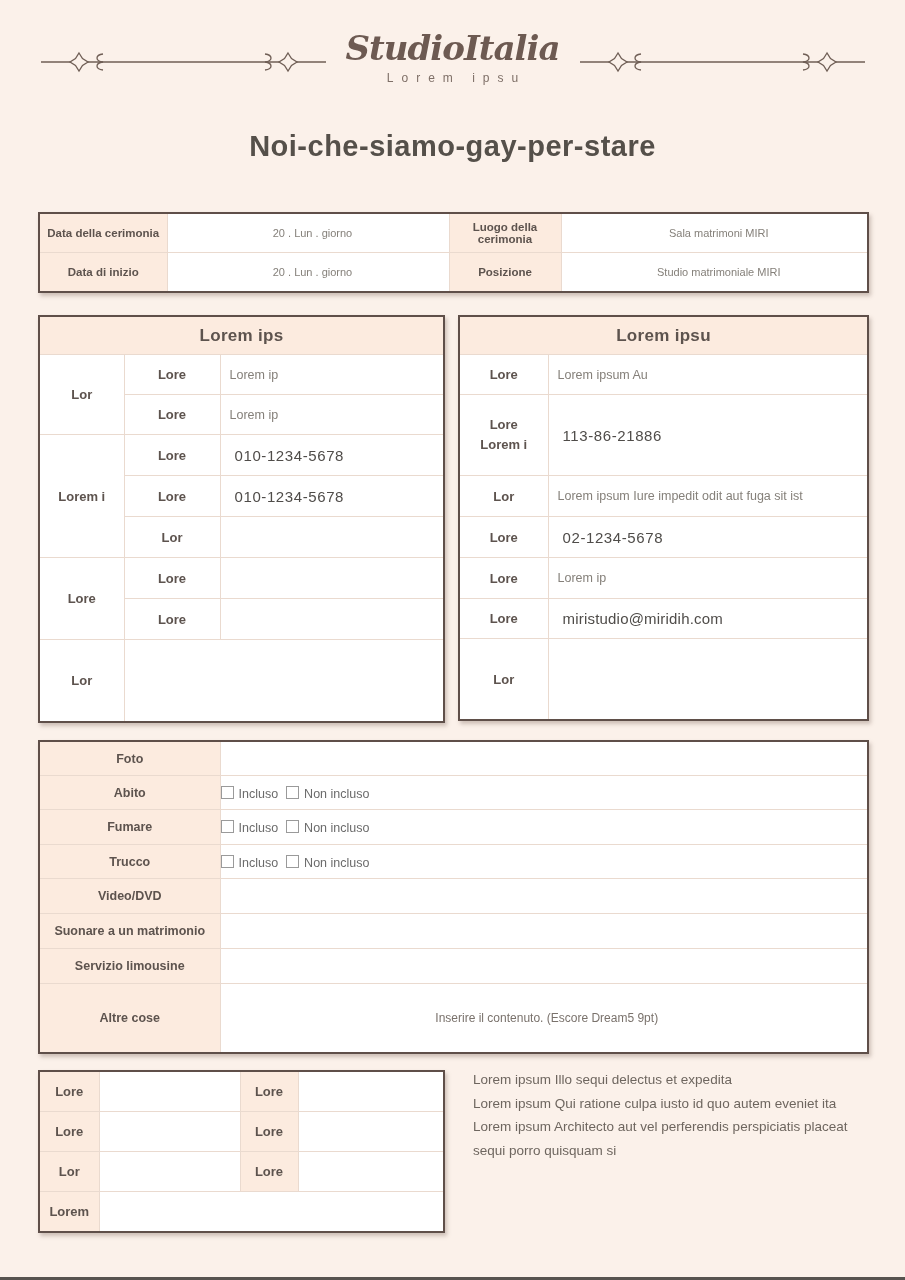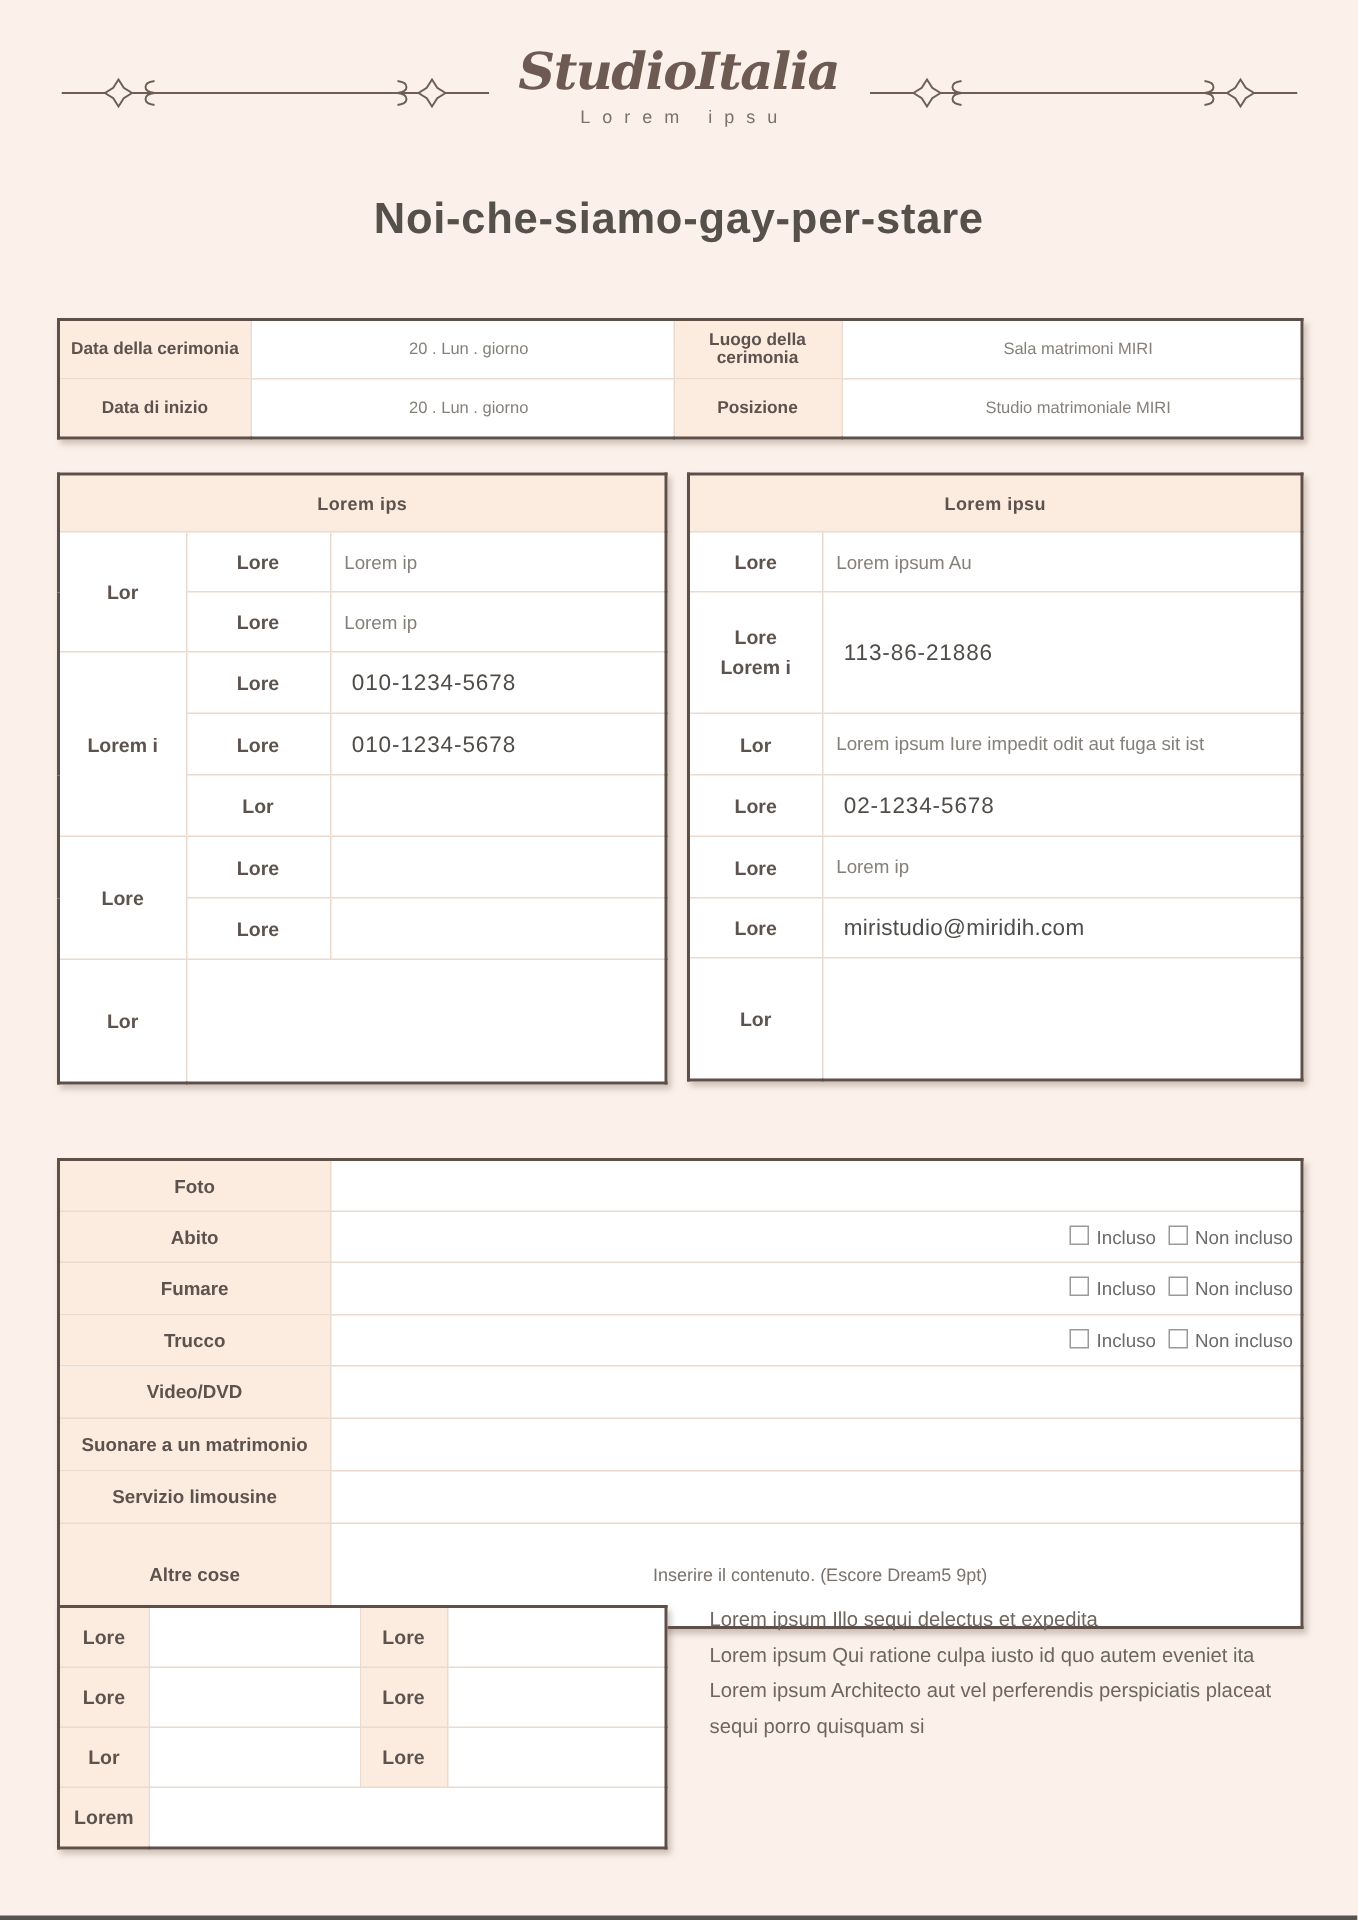--- a/index.html
+++ b/index.html
@@ -32,37 +32,37 @@
 
   
   table { border-collapse:collapse; table-layout:fixed; background:#ffffff;
           box-shadow:2px 3px 4px rgba(120,100,90,0.35); }
   table, .tbl-border { border:2px solid #5f4f49; }
   td { border:1px solid #eadacf; padding:0; overflow:hidden; }
   .hdr { background:#fcebdf; font-weight:bold; color:#5d534e; text-align:center; }
   .lbl { font-weight:bold; color:#5d534e; text-align:center; font-size:13px; }
   .val { color:#85807a; font-size:12.5px; padding-left:9px; }
   .val-big { color:#4f4c49; font-size:15px; letter-spacing:0.6px; padding-left:14px; }
-  .tbl-title { font-size:12px; letter-spacing:0.3px; }
+  .tbl-title { font-size:17px; letter-spacing:0.3px; }
 
   
   .ceremony { top:212px; left:38px; }
   .ceremony td { height:38px;text-align:center; }
   .ceremony .hdr { font-size:11.5px; }
   .ceremony .val { font-size:11px; }
 
   
   .contacts-left  { top:315px; left:38px; }
   .contacts-right { top:315px; left:458px; }
   .two-line div { line-height:20px; }
 
   
-  .services { top:772px; left:38px; }
+  .services { top:740px; left:38px; }
   .services .lbl { font-size:12.5px; }
-  .svc-val { text-align:right; padding-right:5px; }
+  .svc-val { text-align:left; padding-right:5px; }
   .cb {
     display:inline-block; width:11px; height:11px; border:1px solid #9a9a9a;
     background:#fff; vertical-align:-1px; margin-right:5px;
   }
   .cb2 { margin-left:8px; }
   .cb-label { font-size:12.5px; color:#6b6b6b; }
   .svc-text { text-align:center; color:#7a726c; font-size:12px; padding-left:6px; }
 
   
   .summary { top:1070px; left:38px; }

